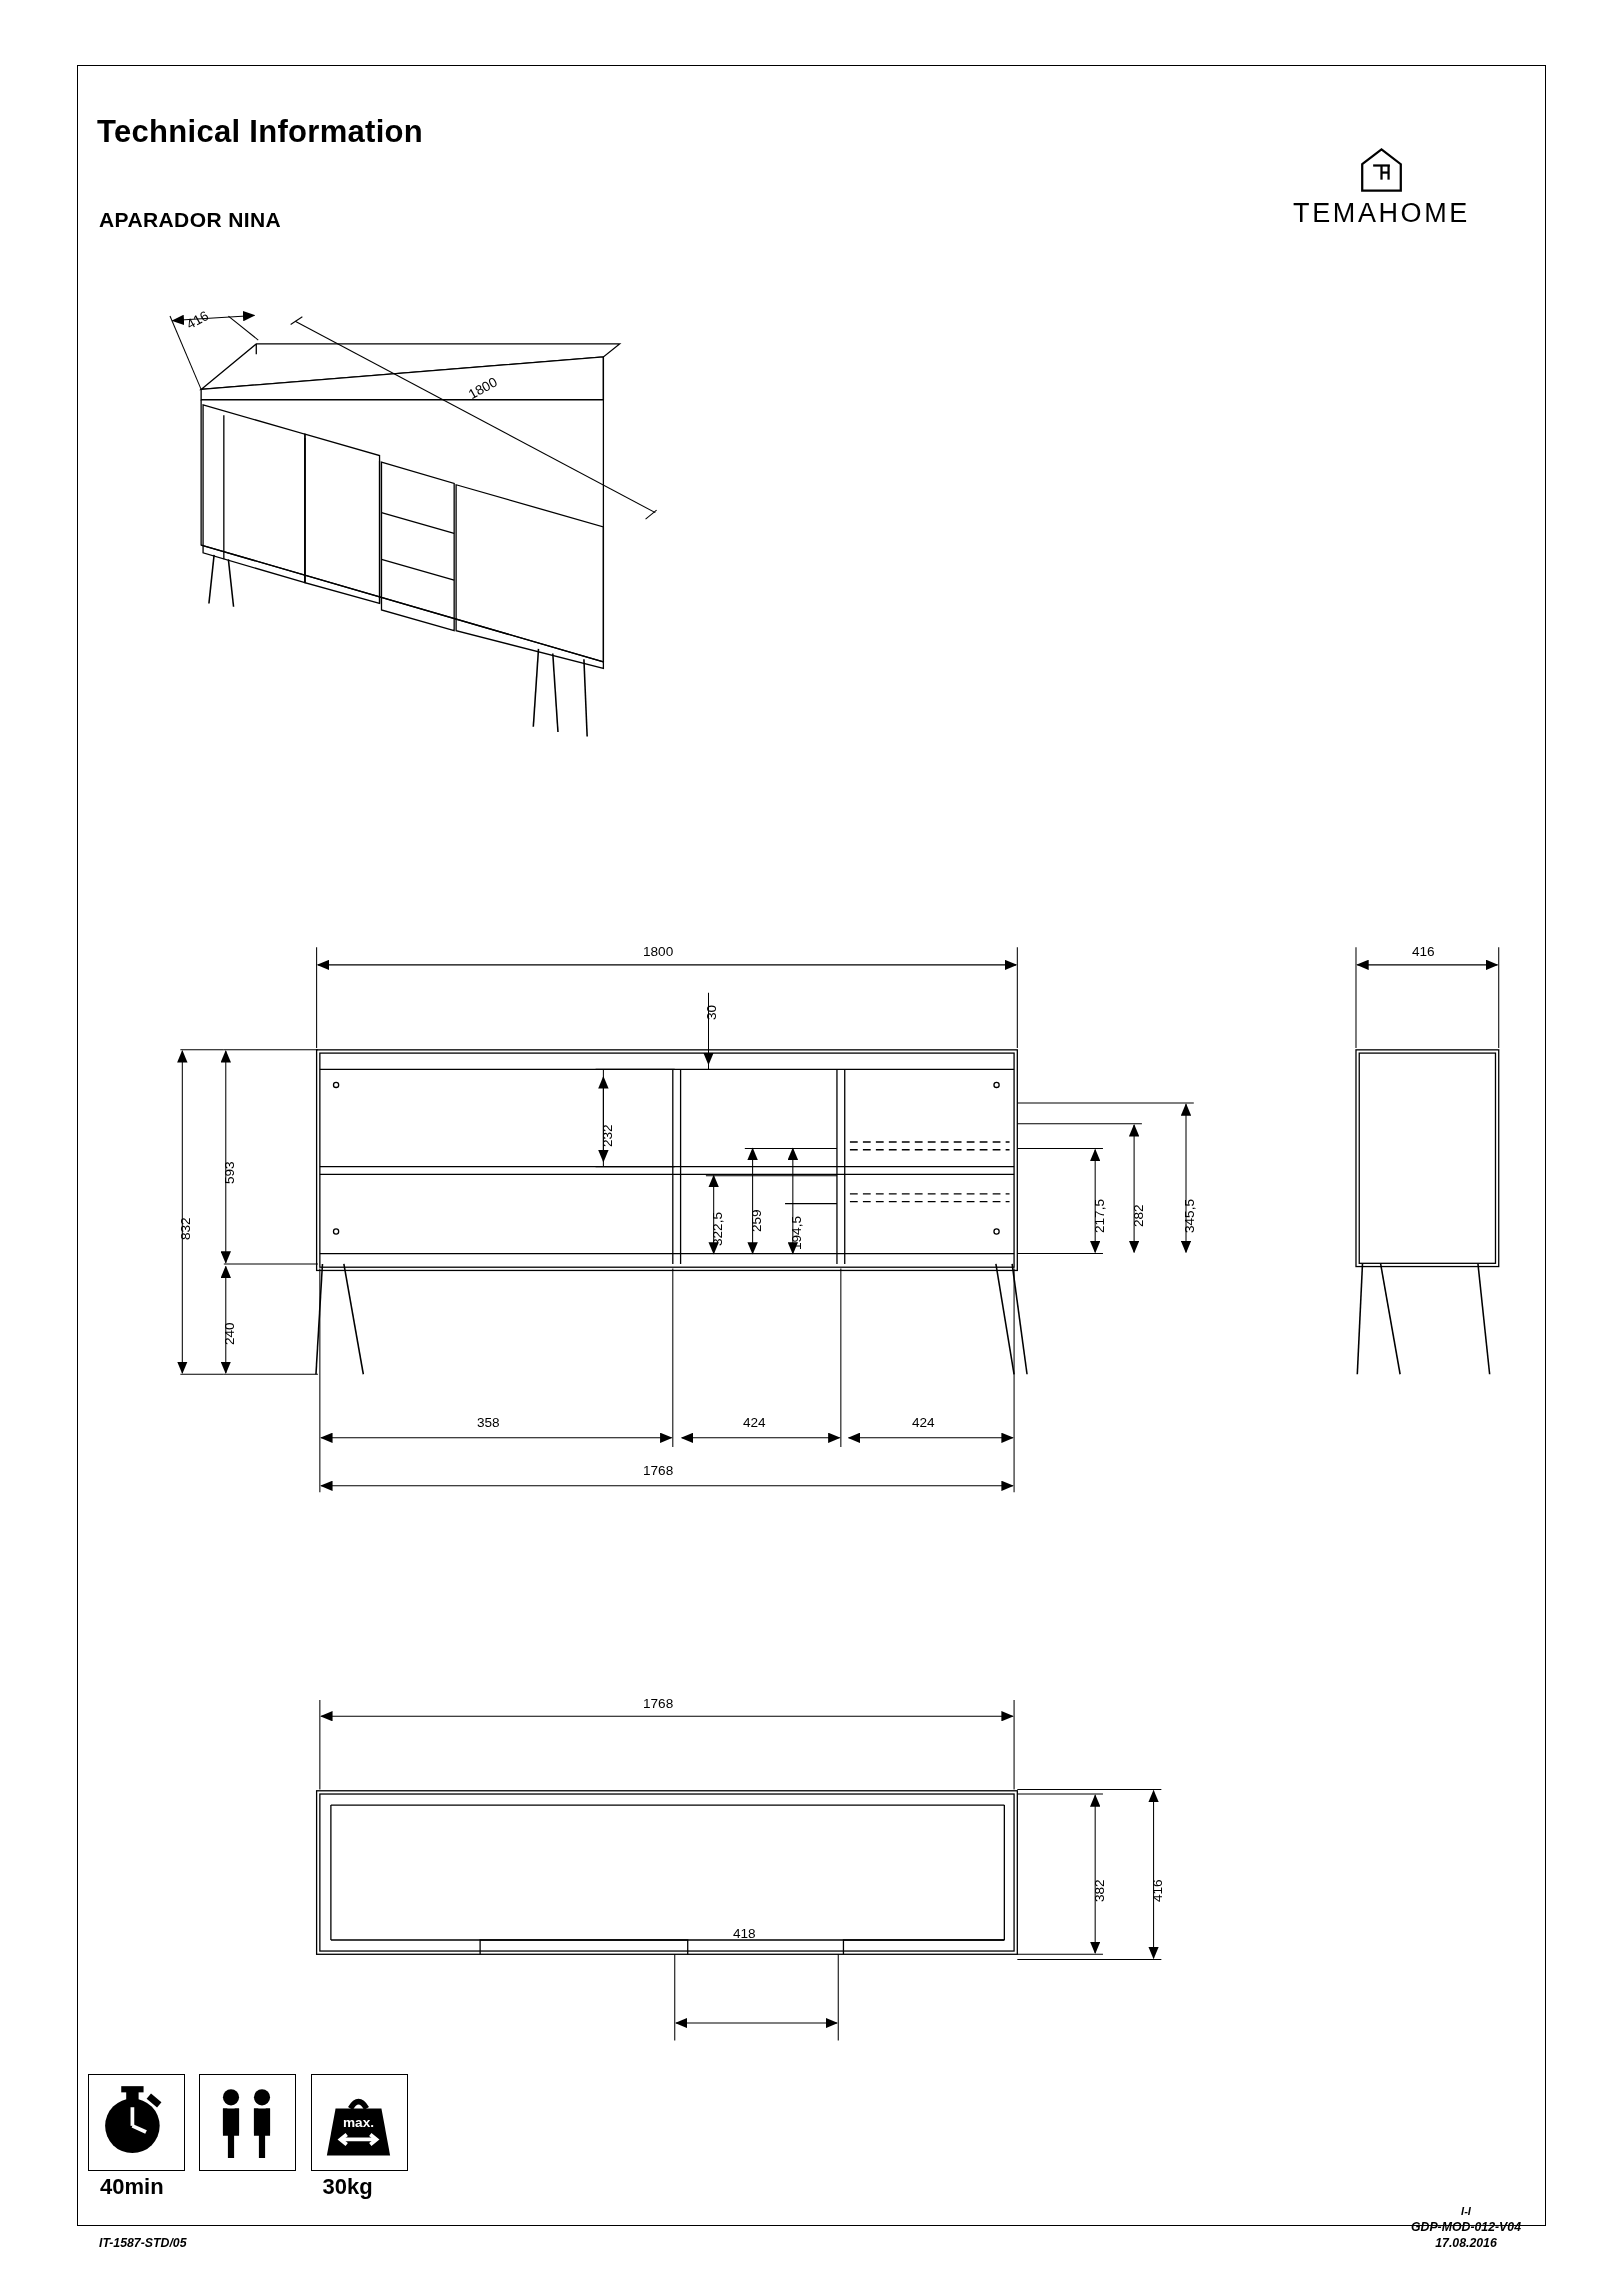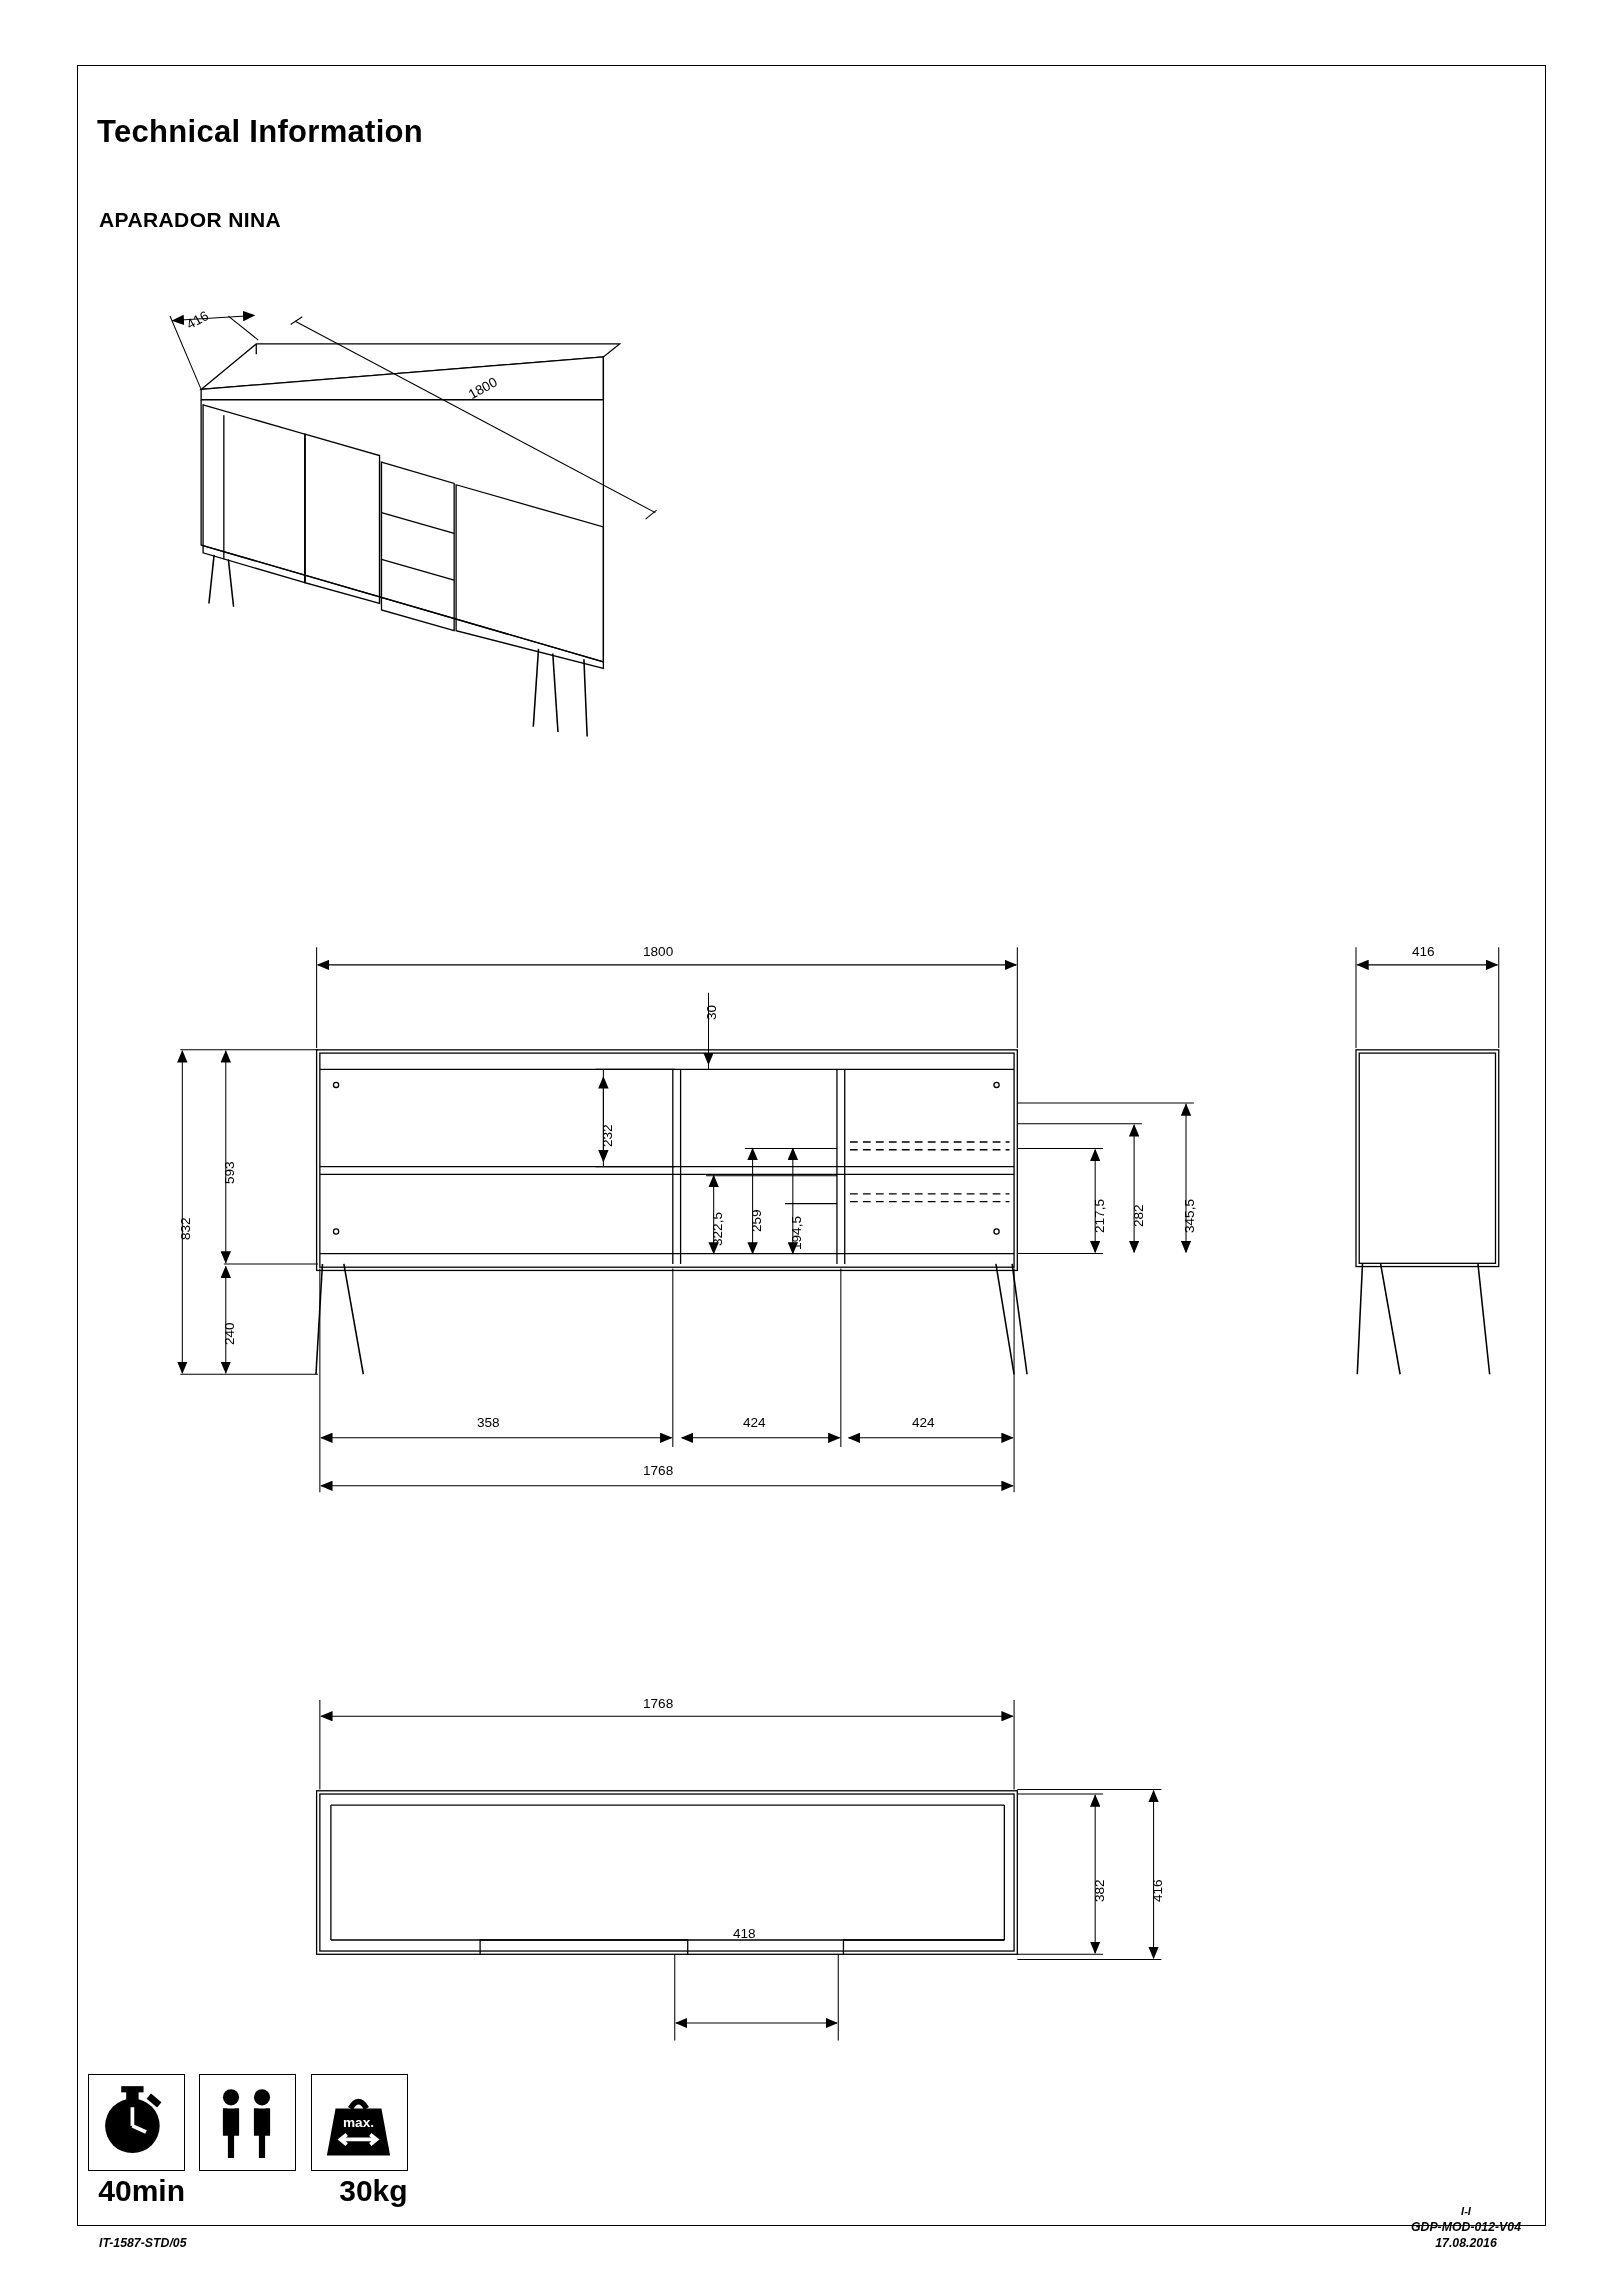--- a/index.html
+++ b/index.html
@@ -116,45 +116,55 @@
   .icon-box {
     width: 97px;
     height: 97px;
     border: 1.9px solid #000;
     box-sizing: border-box;
     position: relative;
     background: #fff;
   }
   .icon-caption {
     position: absolute;
-    left: 0;
+    left: 12px;
     top: 100px;
     width: 97px;
-    text-align: right;
-    font-size: 30px;
+    text-align: left;
+    font-size: 22px;
     font-weight: bold;
   }
   .icon-wrap {
     position: relative;
     width: 97px;
   }
   .icon-wrap.with-caption {
     height: 130px;
   }
 </style>
 </head>
 <body>
 
 <div class="page">
 
   <div class="frame"></div>
 
   <div class="title">Technical Information</div>
   <div class="subtitle">APARADOR NINA</div>
 
+  <div class="logo">
+    <svg class="mark" viewBox="0 0 70 74">
+      <path d="M5 28 L35 5 L65 28 L65 69 L5 69 Z" fill="none" stroke="#000" stroke-width="3.5"></path>
+      <line x1="22" y1="30" x2="48" y2="30" stroke="#000" stroke-width="3.5"></line>
+      <line x1="35" y1="30" x2="35" y2="52" stroke="#000" stroke-width="3.5"></line>
+      <line x1="46" y1="30" x2="46" y2="52" stroke="#000" stroke-width="3.5"></line>
+      <line x1="35" y1="41" x2="46" y2="41" stroke="#000" stroke-width="3.5"></line>
+    </svg>
+    <div class="word">TEMAHOME</div>
+  </div>
 
   <svg class="svg-layer" viewBox="0 0 2500 3537">
     <defs>
       <marker id="ar" markerWidth="12" markerHeight="10" refX="11" refY="5" orient="auto">
         <path d="M0,0 L12,5 L0,10 z" fill="#000"></path>
       </marker>
       <marker id="arS" markerWidth="12" markerHeight="10" refX="1" refY="5" orient="auto">
         <path d="M12,0 L0,5 L12,10 z" fill="#000"></path>
       </marker>
     </defs>

